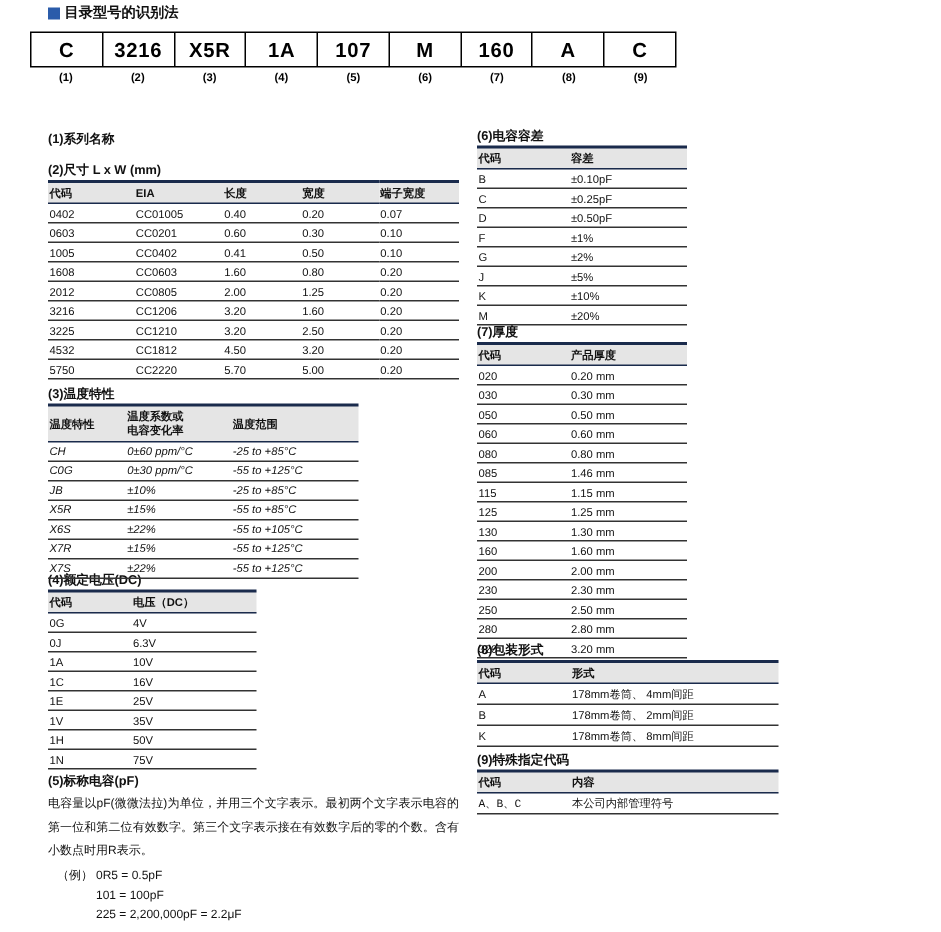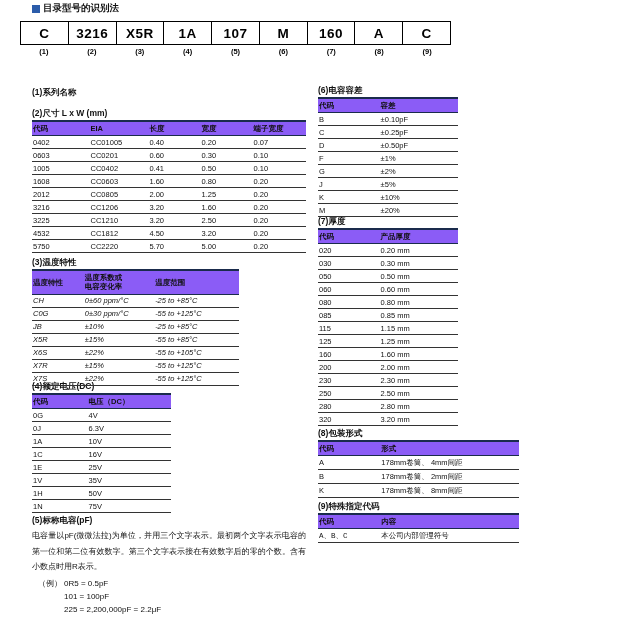--- a/index.html
+++ b/index.html
@@ -44,21 +44,21 @@
   .pn-label { flex: 1 1 0; text-align: center; font-weight: bold; font-size: 7.5px; color: #000; }
 
   
   .section-title { position: absolute; font-size: 8.5px; font-weight: bold; color: #111; white-space: nowrap; }
 
   table.data-table {
     position: absolute; border-collapse: collapse; table-layout: fixed;
     font-size: 7.5px; color: #111;
   }
   table.data-table thead th {
-    background: #8b5cf6;
+    background: #e5e5e5;
     border-top: 2px solid #1a2b4c;
     border-bottom: 1.5px solid #1a2b4c;
     font-weight: bold; text-align: left;
     padding: 2px 2px 2px 1px;
     white-space: pre-line; line-height: 1.25;
     vertical-align: middle;
   }
   table.data-table tbody td {
     border-bottom: 1px solid #333;
     padding: 1.5px 2px 1.5px 1px;
@@ -391,29 +391,33 @@
         <tr>
           <td>060</td>
           <td>0.60 mm</td>
         </tr>
         <tr>
           <td>080</td>
           <td>0.80 mm</td>
         </tr>
         <tr>
           <td>085</td>
-          <td>0.85 mm</td>
+          <td>1.46 mm</td>
         </tr>
         <tr>
           <td>115</td>
           <td>1.15 mm</td>
         </tr>
         <tr>
           <td>125</td>
           <td>1.25 mm</td>
+        </tr>
+        <tr>
+          <td>130</td>
+          <td>1.30 mm</td>
         </tr>
         <tr>
           <td>160</td>
           <td>1.60 mm</td>
         </tr>
         <tr>
           <td>200</td>
           <td>2.00 mm</td>
         </tr>
         <tr>

